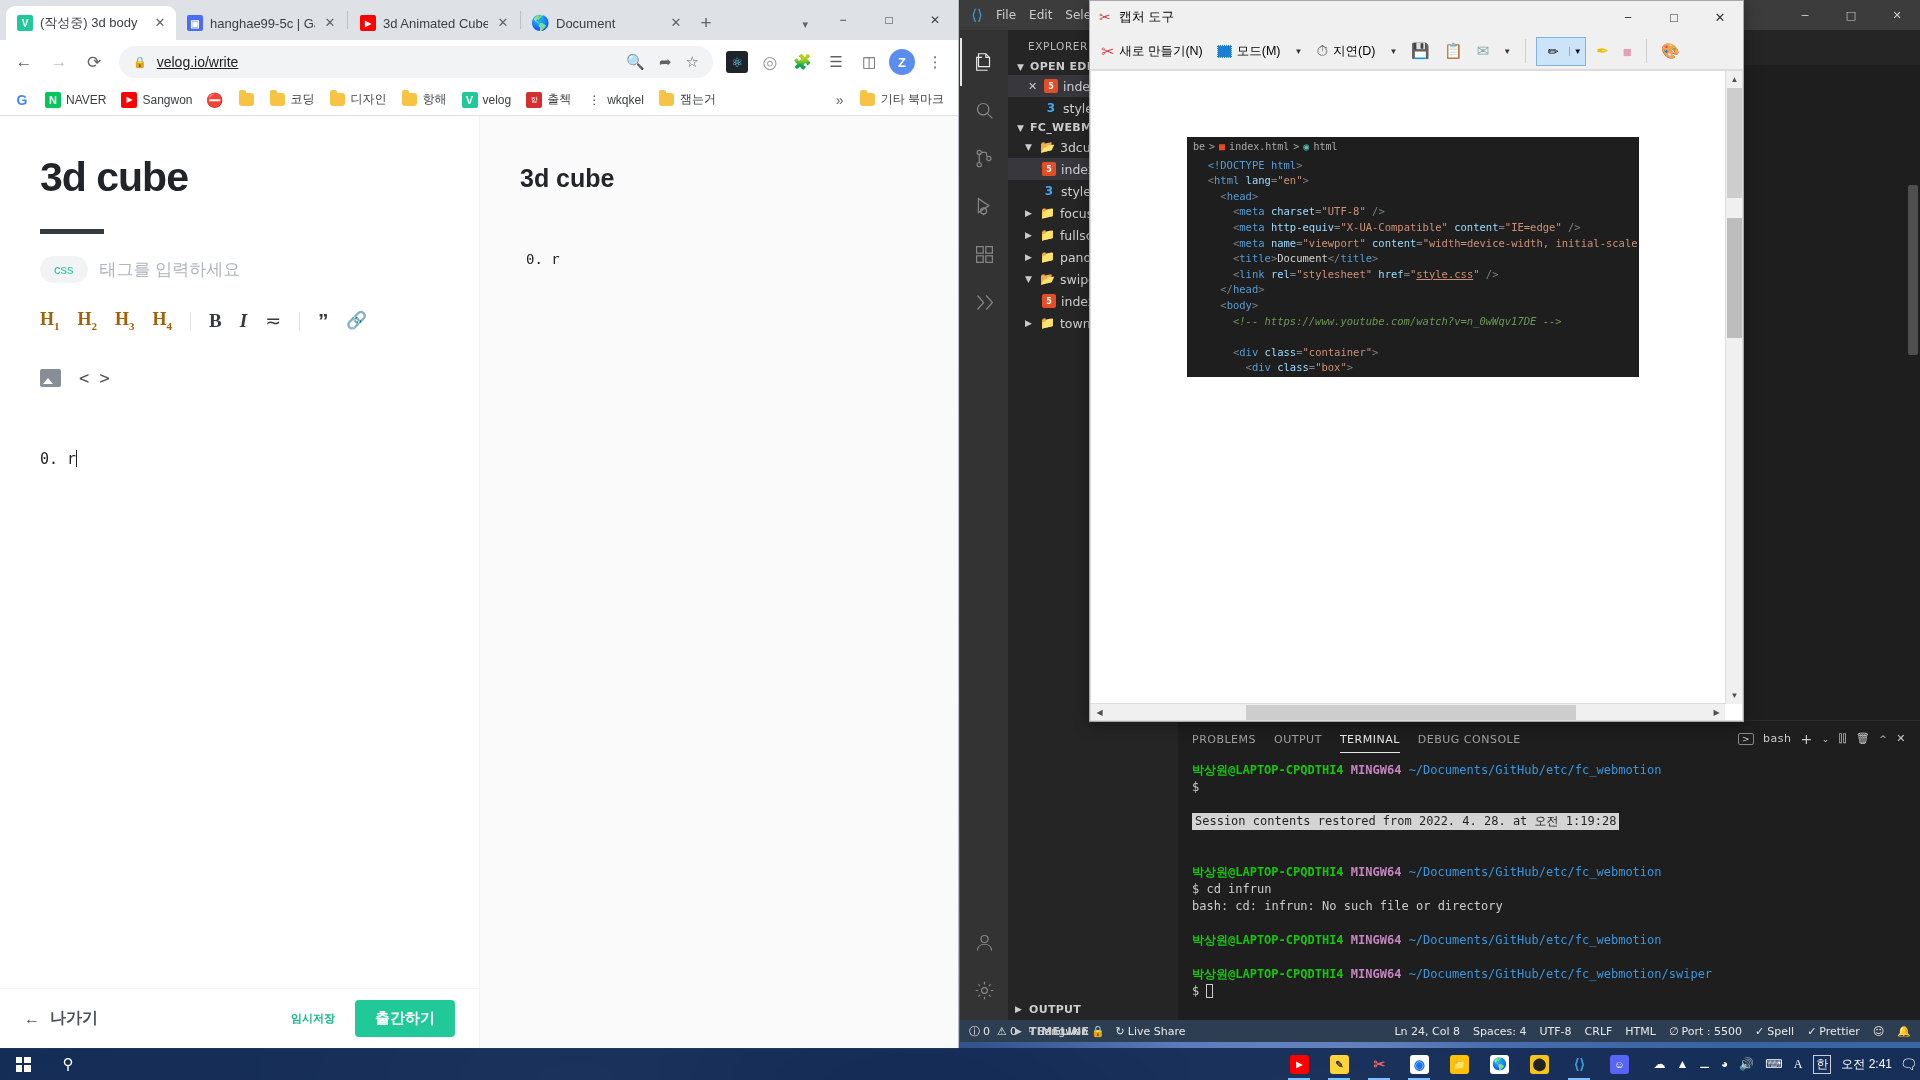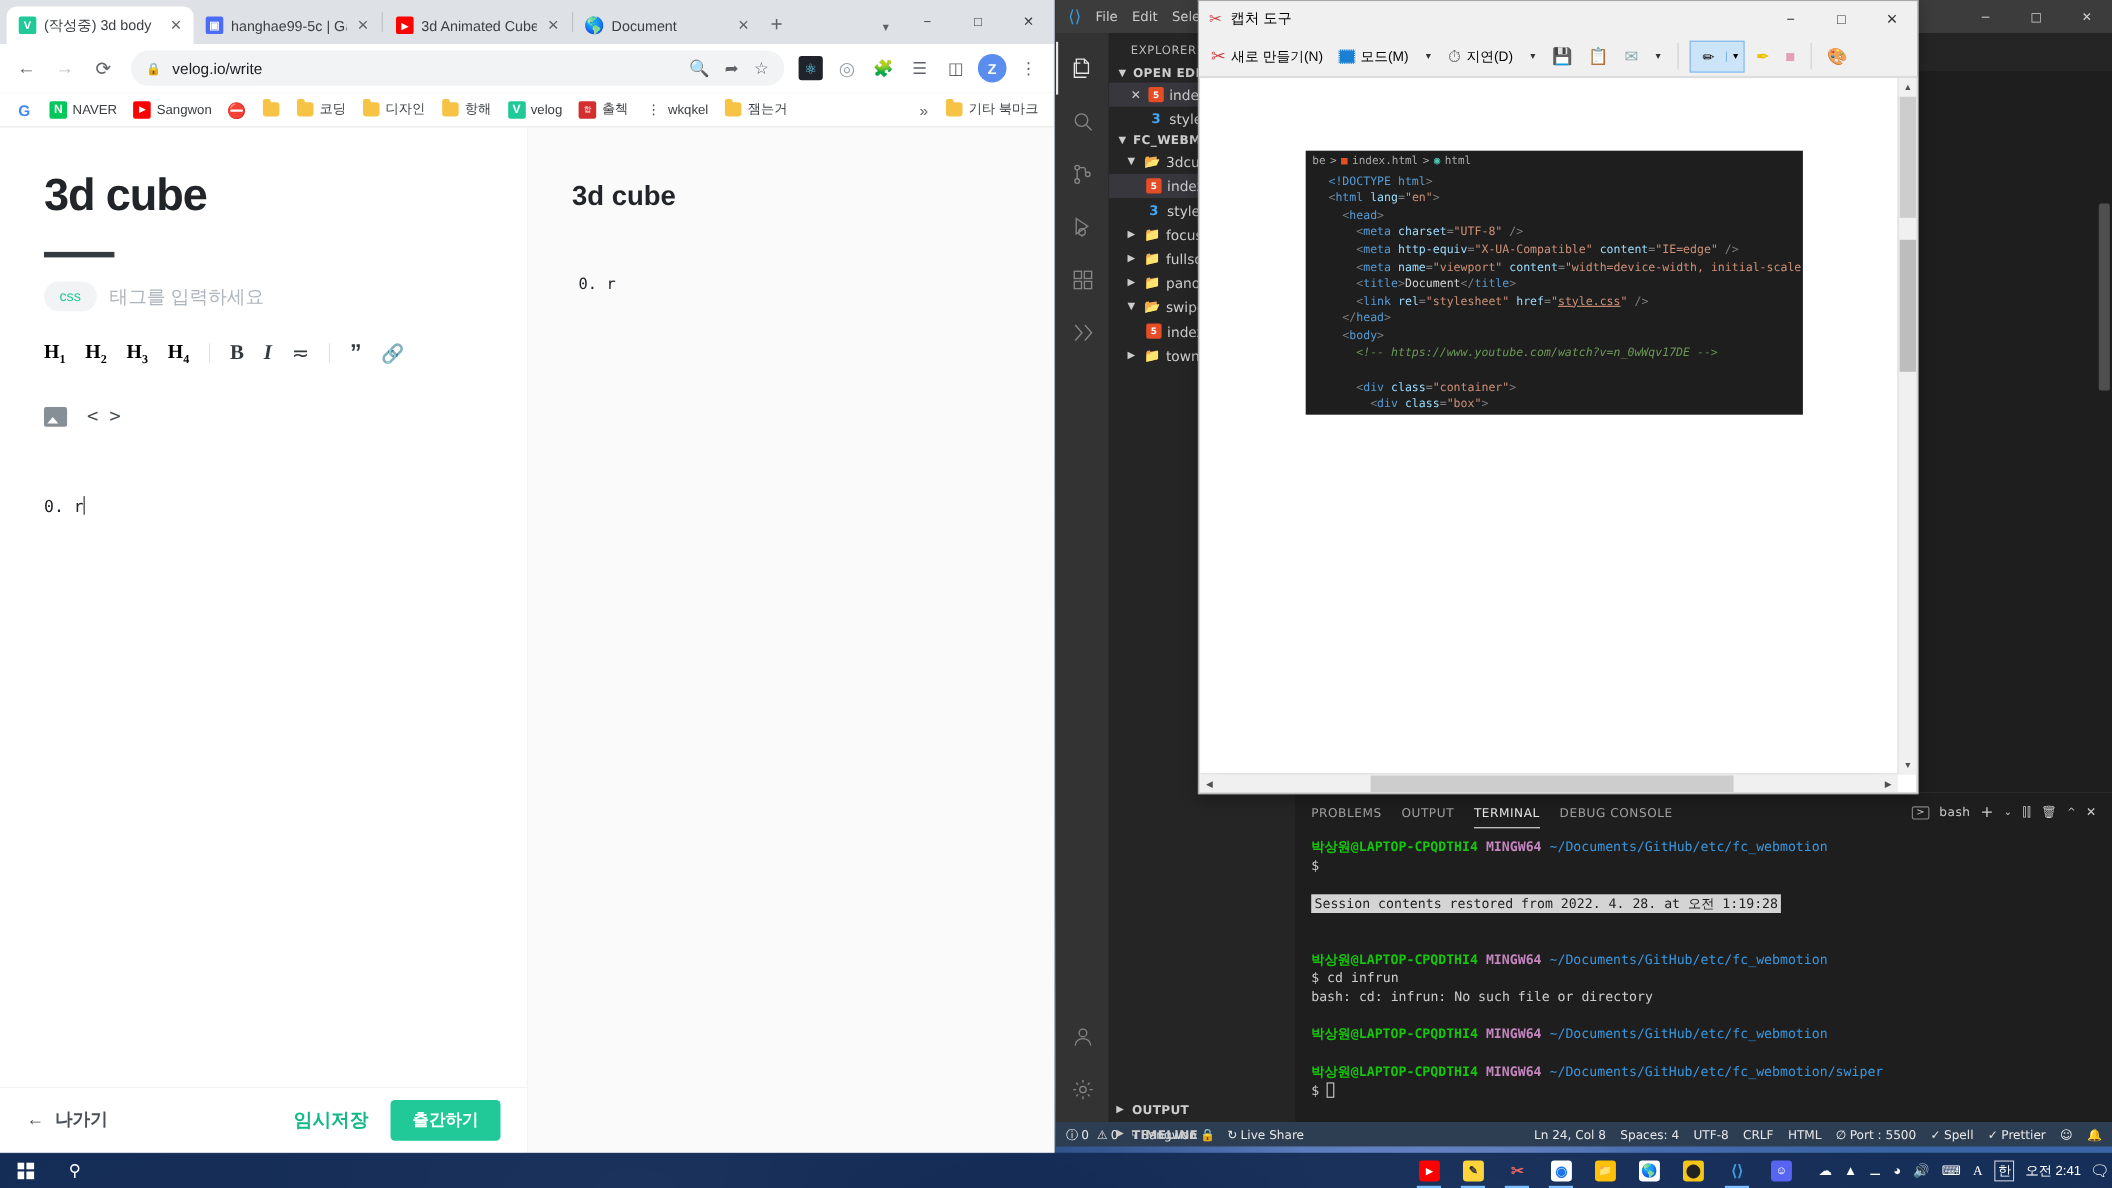--- a/index.html
+++ b/index.html
@@ -112,21 +112,21 @@
   .tabsep{ width:1px; height:18px; background:#bdc1c6; align-self:center; margin:0 1px;}
   .cr-newtab{ width:28px;height:28px;display:flex;align-items:center;justify-content:center;color:#5f6368;font-size:19px;margin-bottom:3px;}
   .cr-wincontrols{ position:absolute; right:0; bottom:4px; display:flex;}
   .cr-wincontrols div{ width:46px;height:33px;display:flex;align-items:center;justify-content:center;color:#3c4043;font-size:12px;}
   .cr-tabovf{ position:absolute; right:150px; bottom:9px; color:#5f6368; font-size:11px;}
 
   .cr-toolbar{ height:44px; background:#fff; display:flex; align-items:center; padding:0 8px; gap:3px; flex:none;}
   .cr-nav{ width:32px;height:32px;display:flex;align-items:center;justify-content:center;color:#5f6368;font-size:17px;border-radius:50%;}
   .cr-nav.dim{ color:#bdc1c6;}
   .omnibox{ flex:1; height:32px; background:#f1f3f4; border-radius:16px; display:flex; align-items:center; padding:0 14px; gap:10px; margin:0 6px;}
-  .omnibox .url{ font-size:14px; color:#202124; font-family:"Liberation Sans",sans-serif;}
+  .omnibox .url{ font-size:14px; color:#202124; font-family:"Liberation Sans",sans-serif;text-decoration:underline;}
   .omni-actions{ margin-left:auto; display:flex; align-items:center; gap:14px; color:#5f6368; font-size:15px;}
   .cr-ext{ width:30px;height:30px;display:flex;align-items:center;justify-content:center;}
   .avatar-z{ width:26px;height:26px;border-radius:50%;background:#5b8def;color:#fff;display:flex;align-items:center;justify-content:center;font-size:13px;font-weight:bold;}
 
   .cr-bookmarks{ height:32px; background:#fff; display:flex; align-items:center; padding:0 8px; gap:3px; flex:none; border-bottom:1px solid #e0e0e0; font-size:12px; color:#3c4043; position:relative;}
   .bm{ display:flex;align-items:center;gap:5px;padding:3px 6px;border-radius:4px;white-space:nowrap;}
   .bm .bico{ width:16px;height:16px;flex:none;display:flex;align-items:center;justify-content:center;font-size:10px;border-radius:2px;}
   .folder-ico{ width:15px;height:13px;background:#f6c344;border-radius:2px 3px 3px 3px;position:relative;}
   .folder-ico::after{content:"";position:absolute;left:0;top:-3px;width:7px;height:4px;background:#f6c344;border-radius:2px 2px 0 0;}
   .bm-ovf{ margin-left:auto; color:#5f6368; padding:0 7px; font-size:14px;}
@@ -135,41 +135,41 @@
   .editor-pane{ width:480px; background:#fff; display:flex; flex-direction:column; border-right:1px solid #f1f3f4; position:relative;}
   .preview-pane{ flex:1; background:#fafafa; padding:48px 40px;}
 
   .ve-inner{ padding:38px 32px 0 40px; flex:1; overflow:hidden;}
   .ve-title{ font-size:41px; font-weight:bold; color:#212529; letter-spacing:-1px; font-family:"Liberation Sans",sans-serif;}
   .ve-divider{ width:64px; height:5px; background:#343a40; margin:28px 0 22px;}
   .ve-tagrow{ display:flex; align-items:center; gap:12px; }
   .ve-tag{ background:#f1f3f5; color:#20c997; font-size:13px; padding:6px 14px; border-radius:14px; font-family:"Liberation Sans",sans-serif;}
   .ve-tagph{ color:#adb5bd; font-size:17px;}
   .ve-toolbar{ display:flex; align-items:center; gap:18px; margin-top:26px; color:#868e96; flex-wrap:wrap;}
-  .ve-h{ font-family:"Liberation Serif", serif; font-weight:bold; font-size:18px; color:#000000;}
+  .ve-h{ font-family:"Liberation Serif", serif; font-weight:bold; font-size:18px; color:#a16207;}
   .ve-h sub{ font-size:11px; }
   .ve-b{ font-weight:bold; font-size:19px; color:#343a40; font-family:"Liberation Serif",serif;}
   .ve-i{ font-style:italic; font-weight:bold; font-size:19px; color:#343a40; font-family:"Liberation Serif",serif;}
   .ve-s{ font-size:19px; color:#343a40;}
   .vsep{ width:1px; height:18px; background:#dee2e6;}
   .ve-q{ font-weight:bold; font-size:21px; color:#343a40; line-height:10px;}
   .ve-link{ font-size:17px; color:#495057;}
   .ve-imgbtn{ width:21px;height:18px;background:#868e96;border-radius:2px;position:relative;}
   .ve-imgbtn::after{content:"";position:absolute;left:3px;bottom:3px;width:0;height:0;border-left:5px solid transparent;border-right:5px solid transparent;border-bottom:6px solid #fff;}
   .ve-code{ font-size:17px; color:#495057; font-family:"DejaVu Sans Mono",monospace;}
   .ve-text{ margin-top:62px; font-family:"DejaVu Sans Mono", monospace; font-size:15px; color:#212529; }
   .caret{ display:inline-block; width:1px; height:17px; background:#212529; vertical-align:-3px; }
 
   .pv-title{ font-size:25px; font-weight:bold; color:#212529; }
   .pv-text{ margin-top:58px; font-family:"DejaVu Sans Mono",monospace; font-size:14px; color:#212529; padding-left:6px;}
 
   .ve-bottombar{ height:60px; border-top:1px solid #f1f3f5; background:#fff; display:flex; align-items:center; padding:0 24px; flex:none;}
   .ve-exit{ display:flex;align-items:center;gap:10px;color:#495057;font-size:16px;font-weight:bold;}
   .ve-right{ margin-left:auto; display:flex; align-items:center; gap:20px;}
-  .ve-temp{ color:#12b886; font-size:17px; font-weight:bold;}
+  .ve-temp{ color:#12b886; font-size:11px; font-weight:bold;}
   .ve-publish{ background:#20c997; color:#fff; font-size:15px; font-weight:bold; padding:9px 20px; border-radius:4px;}
 
   
   #snip{
     position:absolute; left:1089px; top:0; width:655px; height:722px;
     background:#f0f0f0; border:1px solid #a8a8a8; display:flex; flex-direction:column;
     font-family:"Liberation Sans", sans-serif;
     box-shadow:0 3px 14px rgba(0,0,0,.35);
   }
   .sn-title{ height:32px; display:flex; align-items:center; gap:8px; padding-left:9px; font-size:13px; color:#000; flex:none;}

